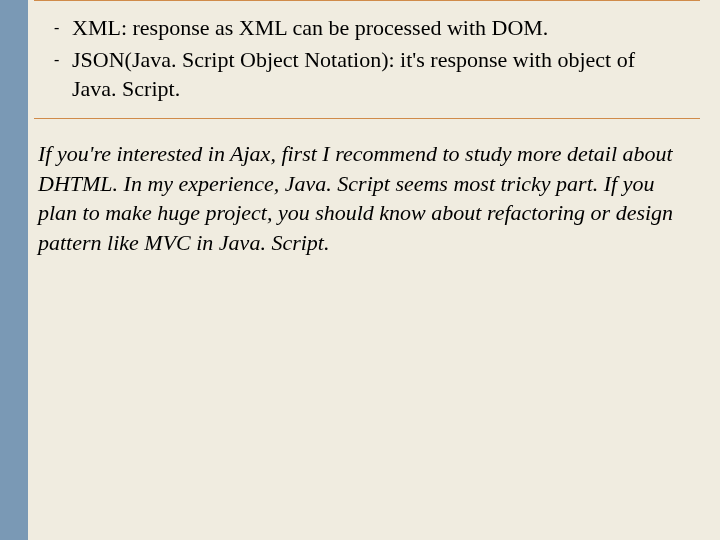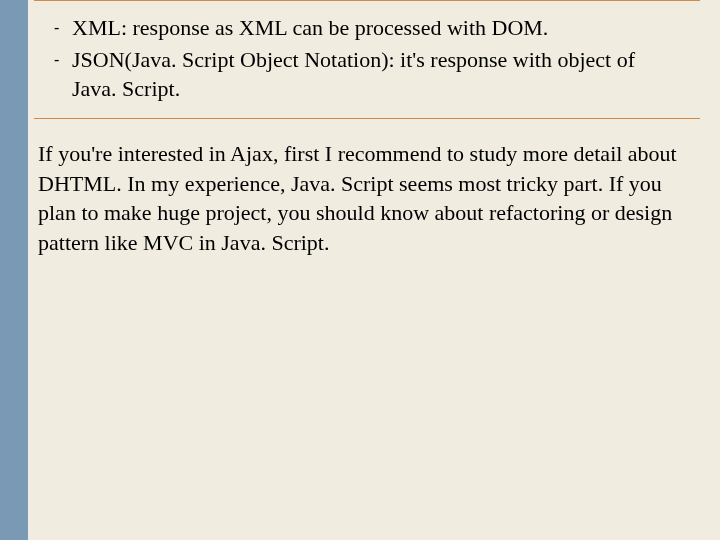--- a/index.html
+++ b/index.html
@@ -47,20 +47,21 @@
   }
   .bullet-dash {
     width: 18px;
     flex-shrink: 0;
     font-size: 16px;
     padding-top: 4px;
   }
   .bullet-text { flex: 1; }
   .para-block {
     padding: 20px 20px 0 4px;
+    font-style: italic;
   }
   .para {
     font-size: 22px;
     line-height: 1.35;
     margin-bottom: 26px;
   }
 </style>
 </head>
 <body>
 

